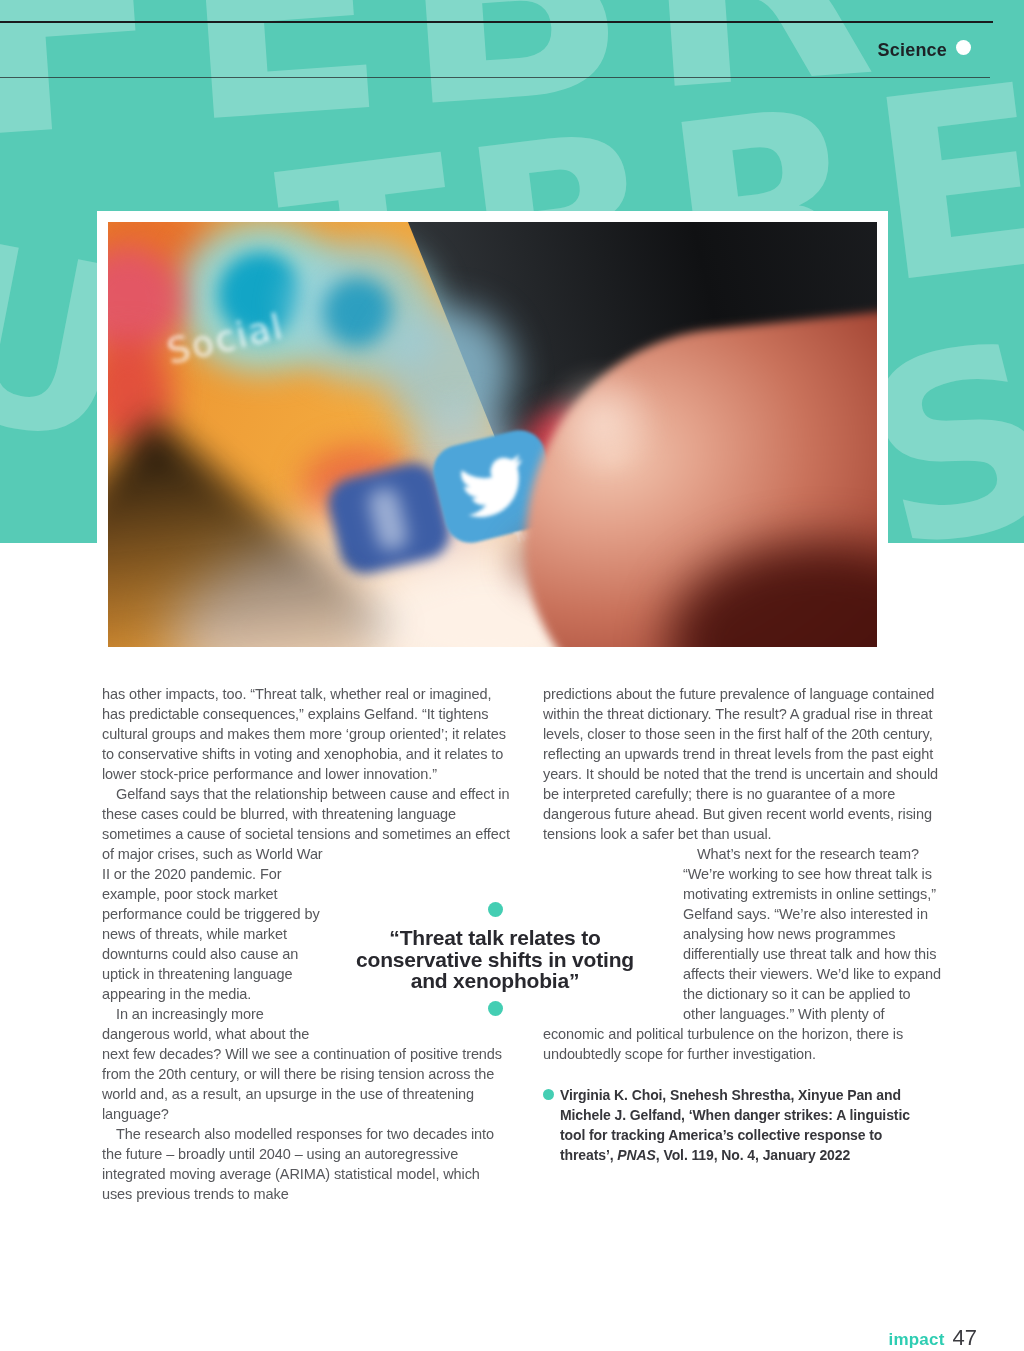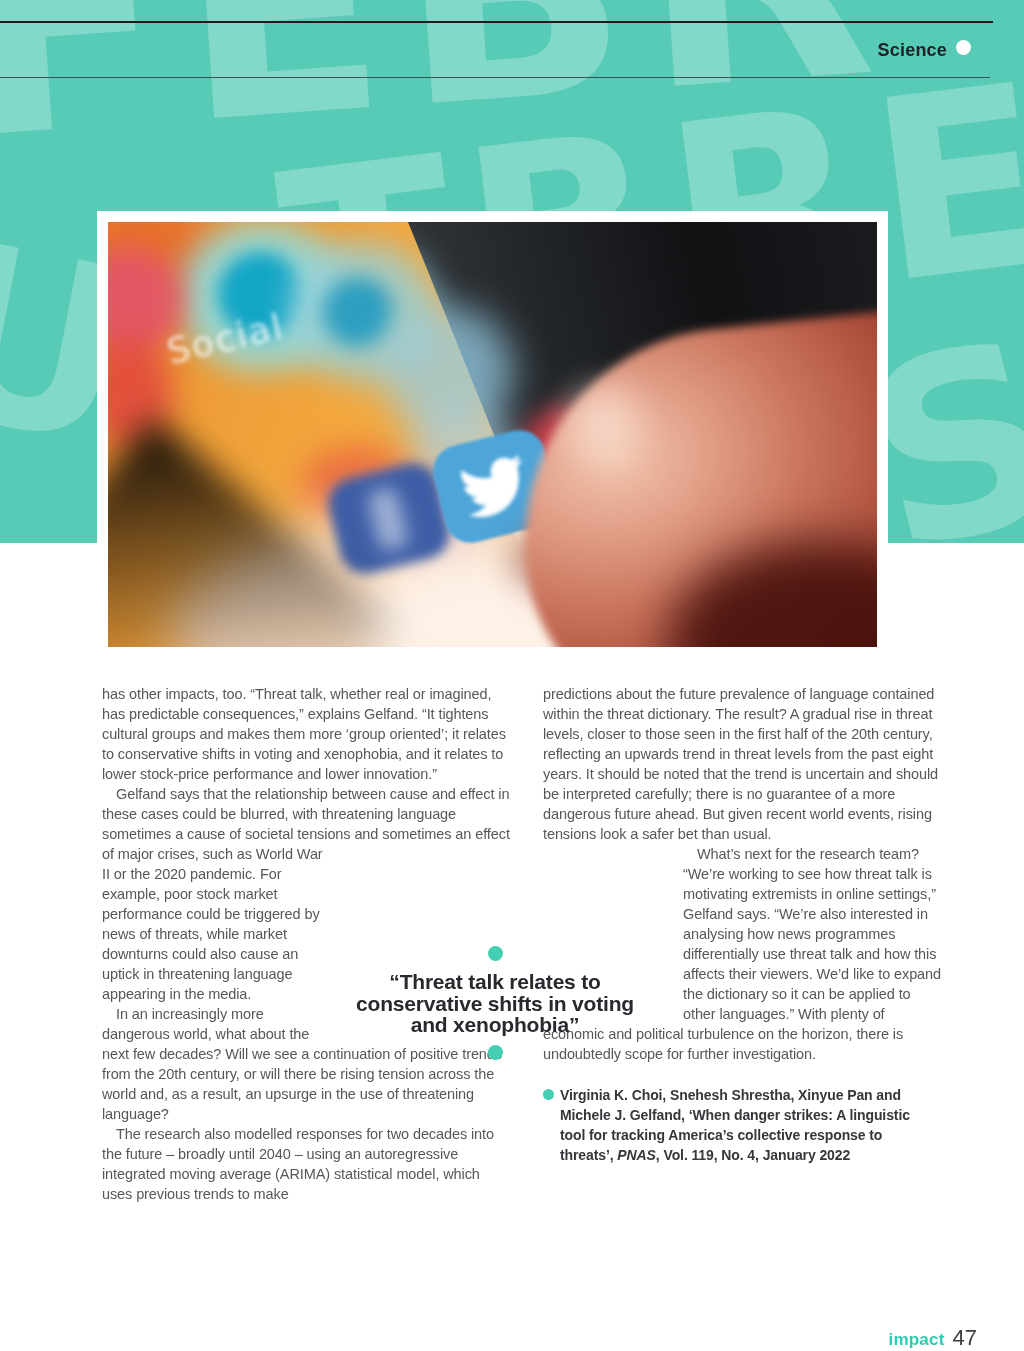--- a/index.html
+++ b/index.html
@@ -66,21 +66,21 @@
     background:linear-gradient(135deg,rgba(5,5,5,0.95) 0%,rgba(5,5,5,0) 70%);filter:blur(16px);}
   
   .col{position:absolute;top:684px;font-size:14.5px;line-height:20px;color:#56575b;letter-spacing:-0.1px;}
   .col p{margin:0;}
   .col-left{left:102px;width:408px;}
   .col-right{left:543px;width:400px;}
   .ind{text-indent:14px;}
   .wrap-right{float:right;width:180px;height:195px;}
   .wrap-left{float:left;width:140px;height:175px;}
   
-  .pullquote{position:absolute;left:320px;top:946px;width:350px;text-align:center;z-index:5;}
+  .pullquote{position:absolute;left:320px;top:902px;width:350px;text-align:center;z-index:5;}
   .pq-dot{display:inline-block;width:15px;height:15px;border-radius:50%;background:#44ceb3;}
   .pq-dot.top{margin-bottom:6px;}
   .pq-dot.bottom{margin-top:9px;}
   .pq-line{font-size:21px;line-height:21.5px;font-weight:800;color:#28282e;white-space:nowrap;
     font-family:"Liberation Sans",sans-serif;letter-spacing:-0.2px;}
   
   .citation{display:flex;margin-top:21px;gap:6px;}
   .cite-bullet{flex:0 0 auto;width:11px;height:11px;border-radius:50%;background:#44ceb3;margin-top:4px;}
   .cite-text{font-size:14px;line-height:20px;font-weight:bold;color:#36363b;width:374px;}
   .cite-text em{font-weight:bold;}

